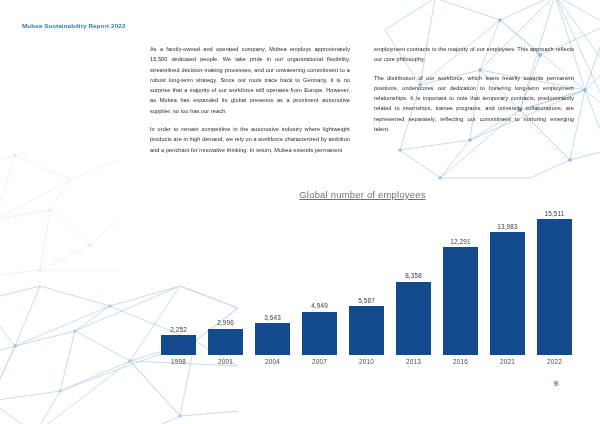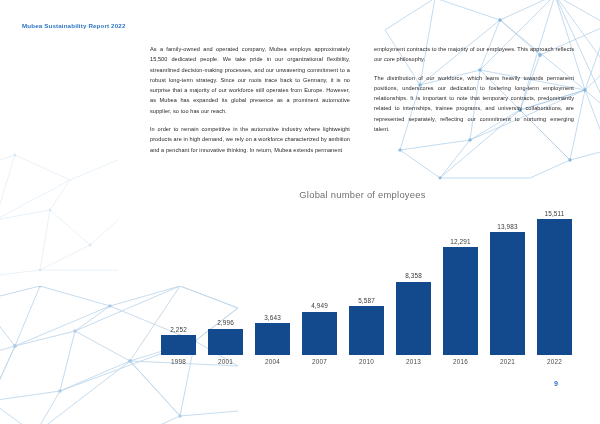--- a/index.html
+++ b/index.html
@@ -78,20 +78,21 @@
 
   .chart-title {
     position: absolute;
     left: 150px;
     top: 189px;
     width: 425px;
     text-align: center;
     font-size: 9.4px;
     color: #6f7073;
     letter-spacing: .25px;
+    text-decoration: underline;
   }
 
   .chart {
     position: absolute;
     left: 148px;
     top: 206px;
     width: 428px;
     height: 170px;
   }
   .plot {

